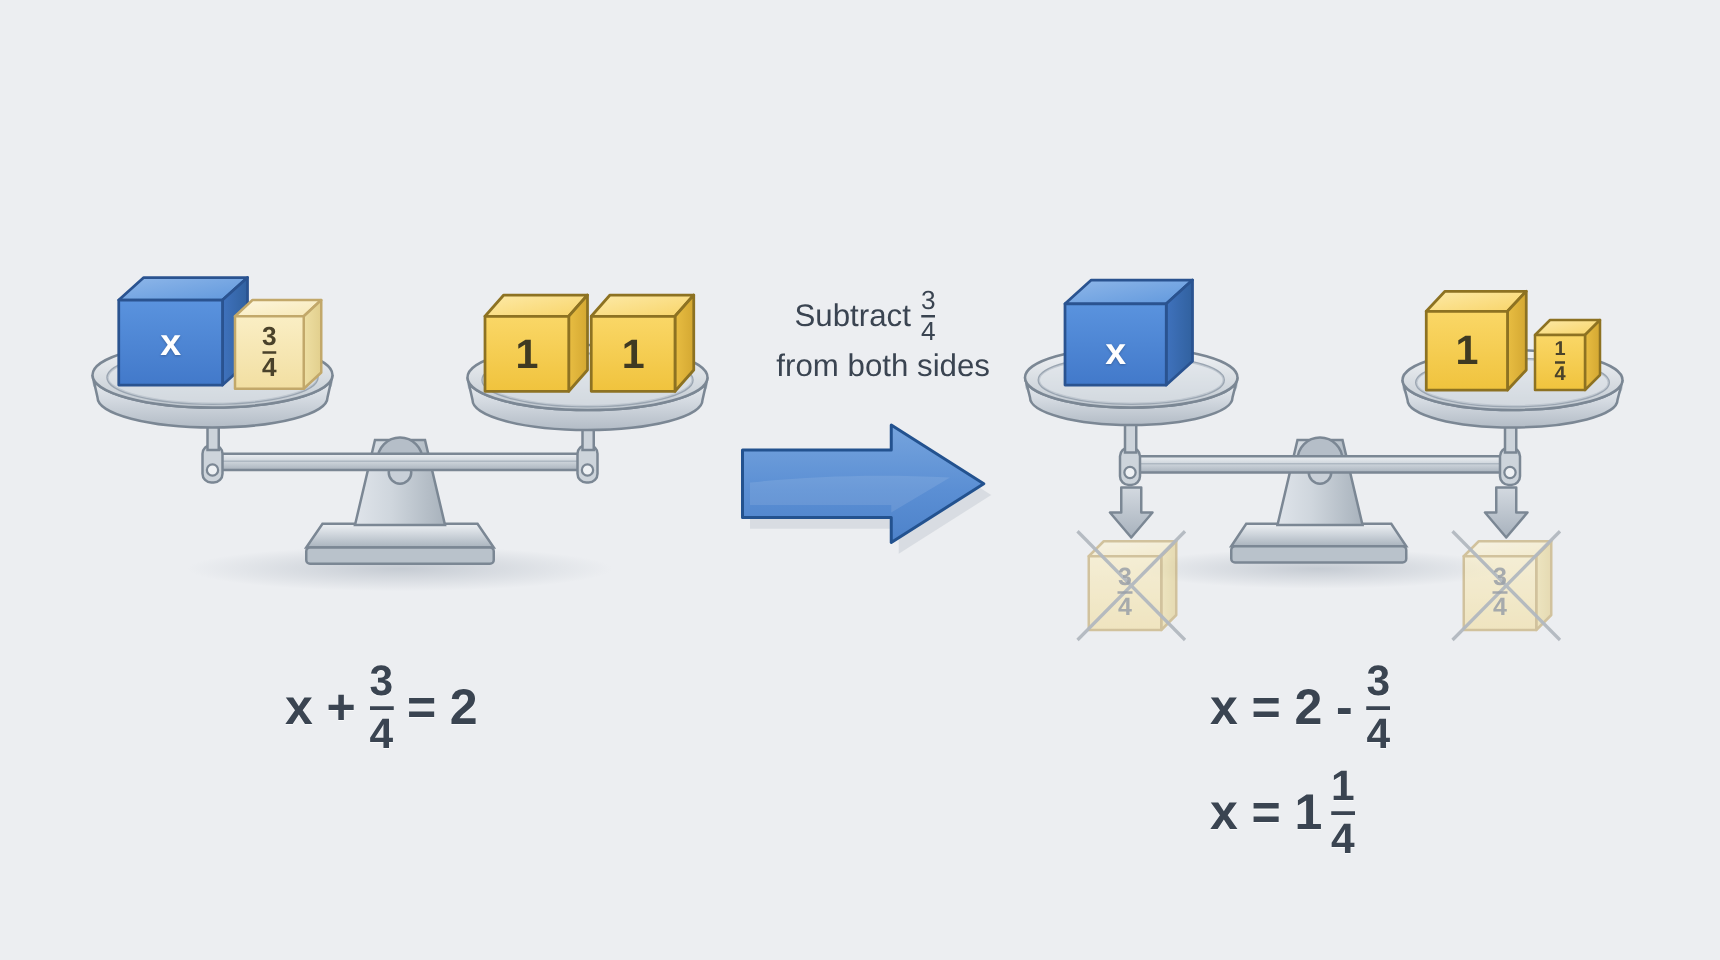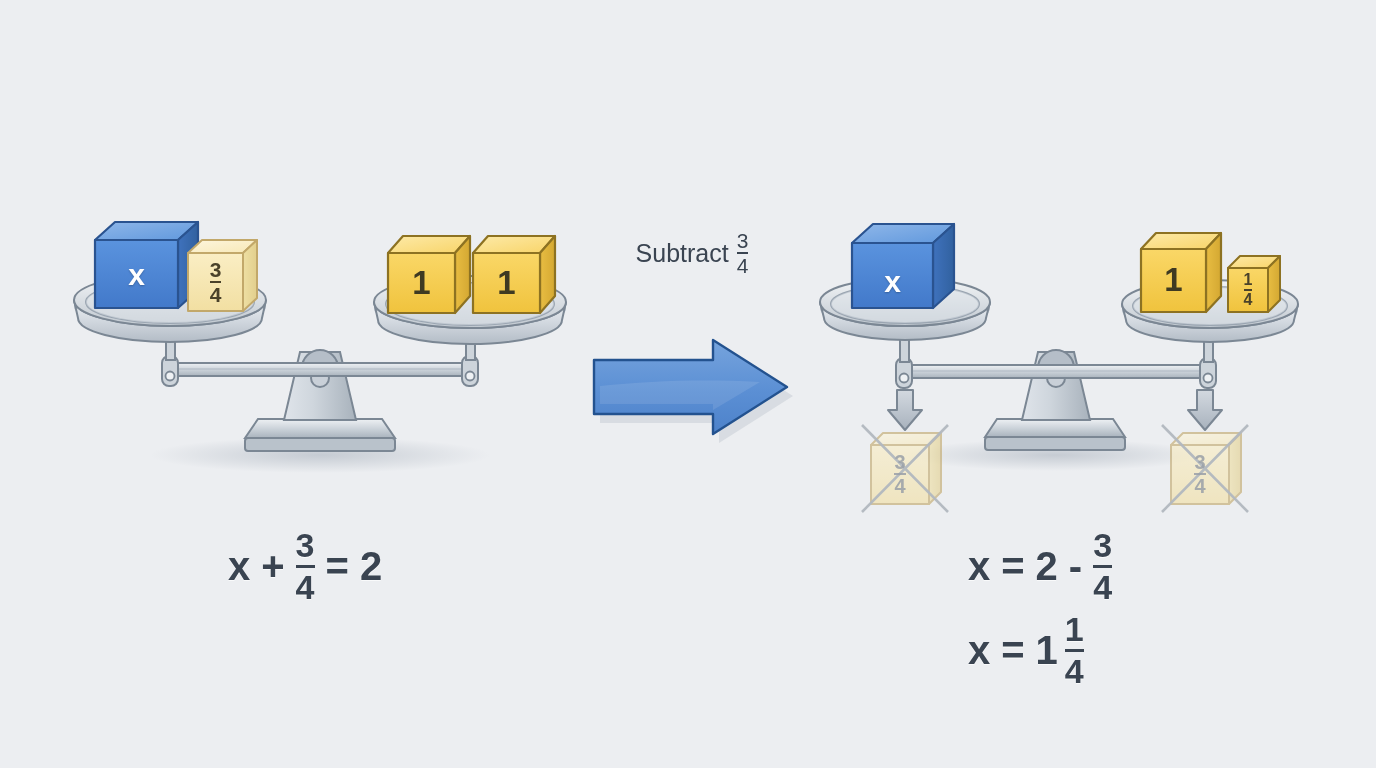--- a/index.html
+++ b/index.html
@@ -346,20 +346,21 @@
 </div>
 
 <div class="txt callout">
   <div class="row">
     <span>Subtract</span>
     <span class="frac small">
       <span class="num">3</span>
       <span class="den">4</span>
     </span>
   </div>
+  <div>from both sides</div>
 </div>
 
 <div class="txt eq" id="eq-left">
   <span>x</span>
   <span>+</span>
   <span class="frac">
     <span class="num">3</span>
     <span class="den">4</span>
   </span>
   <span>=</span>

